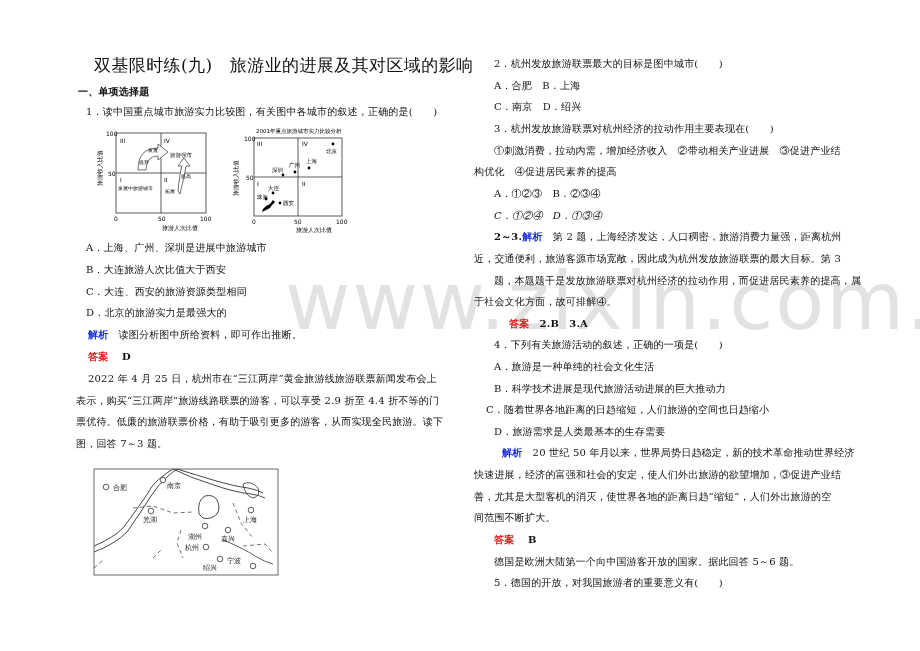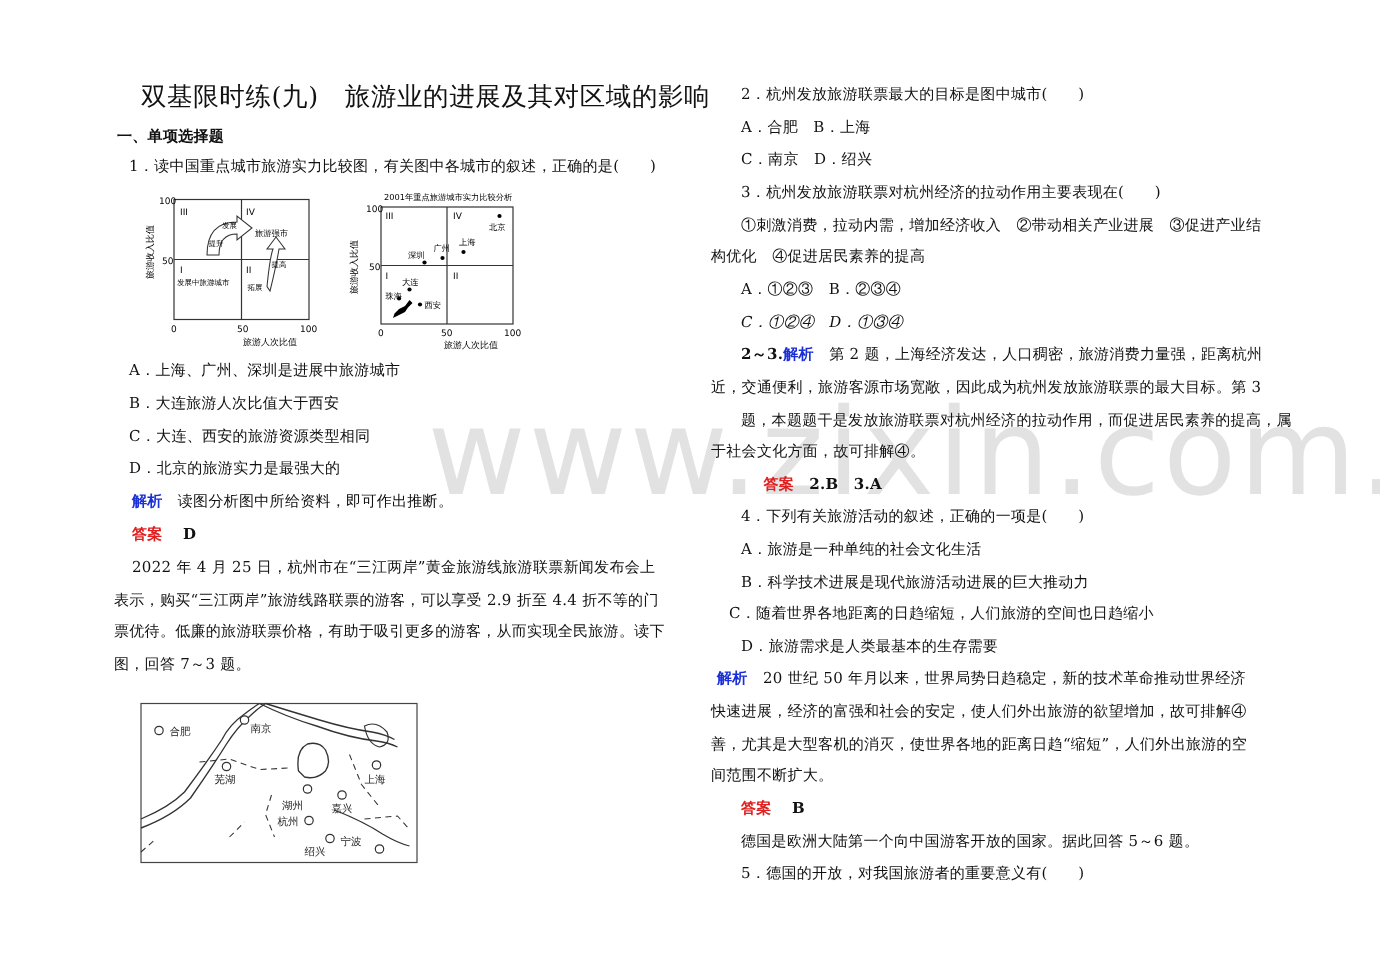--- a/index.html
+++ b/index.html
@@ -154,24 +154,24 @@
   <div class="line" style="left:-2px; top:274px;margin-left:20px;">题，本题题干是发放旅游联票对杭州经济的拉动作用，而促进居民素养的提高，属</div>
   <div class="line" style="left:-2px; top:295px;">于社会文化方面，故可排解④。</div>
   <div class="line" style="left:18px; top:317px;margin-left:15px;">
     <span class="red">答案</span>&nbsp;&nbsp;&nbsp;<span class="b">2.B　3.A</span>
   </div>
   <div class="line" style="left:18px; top:338px;">4．下列有关旅游活动的叙述，正确的一项是(　　)</div>
   <div class="line" style="left:18px; top:360px;">A．旅游是一种单纯的社会文化生活</div>
   <div class="line" style="left:18px; top:382px;">B．科学技术进展是现代旅游活动进展的巨大推动力</div>
   <div class="line" style="left:10px; top:403px;">C．随着世界各地距离的日趋缩短，人们旅游的空间也日趋缩小</div>
   <div class="line" style="left:18px; top:425px;">D．旅游需求是人类最基本的生存需要</div>
-  <div class="line" style="left:2px; top:446px;">
+  <div class="line" style="left:26px; top:446px;">
     <span class="blue">解析</span><span>　20 世纪 50 年月以来，世界局势日趋稳定，新的技术革命推动世界经济</span>
   </div>
-  <div class="line" style="left:-2px; top:468px;">快速进展，经济的富强和社会的安定，使人们外出旅游的欲望增加，故可排解④</div>
+  <div class="line" style="left:-2px; top:468px;">快速进展，经济的富强和社会的安定，使人们外出旅游的欲望增加，③促进产业结</div>
   <div class="line" style="left:-2px; top:490px;">善，尤其是大型客机的消灭，使世界各地的距离日趋“缩短”，人们外出旅游的空</div>
   <div class="line" style="left:-2px; top:511px;">间范围不断扩大。</div>
   <div class="line" style="left:18px; top:533px;">
     <span class="red">答案</span>&nbsp;&nbsp;&nbsp;&nbsp;<span class="b">B</span>
   </div>
   <div class="line" style="left:18px; top:555px;">德国是欧洲大陆第一个向中国游客开放的国家。据此回答 5～6 题。</div>
   <div class="line" style="left:18px; top:576px;">5．德国的开放，对我国旅游者的重要意义有(　　)</div>
 </div>
 
 </body></html>

